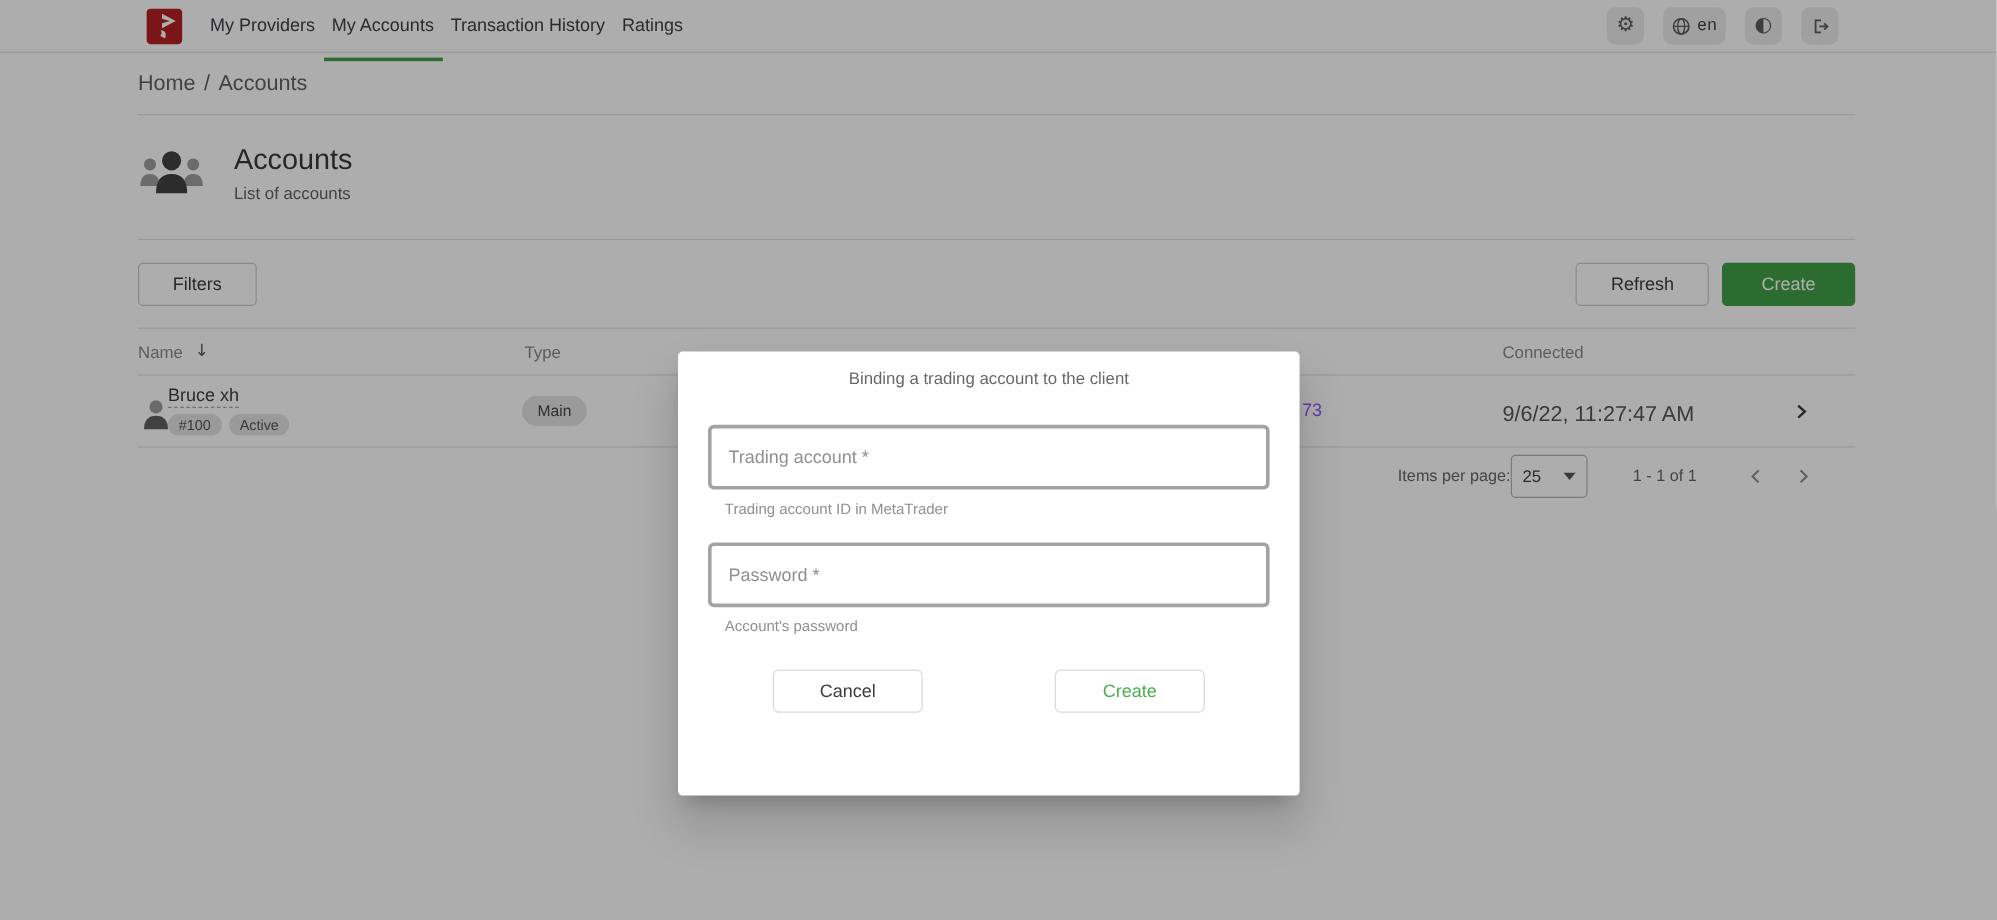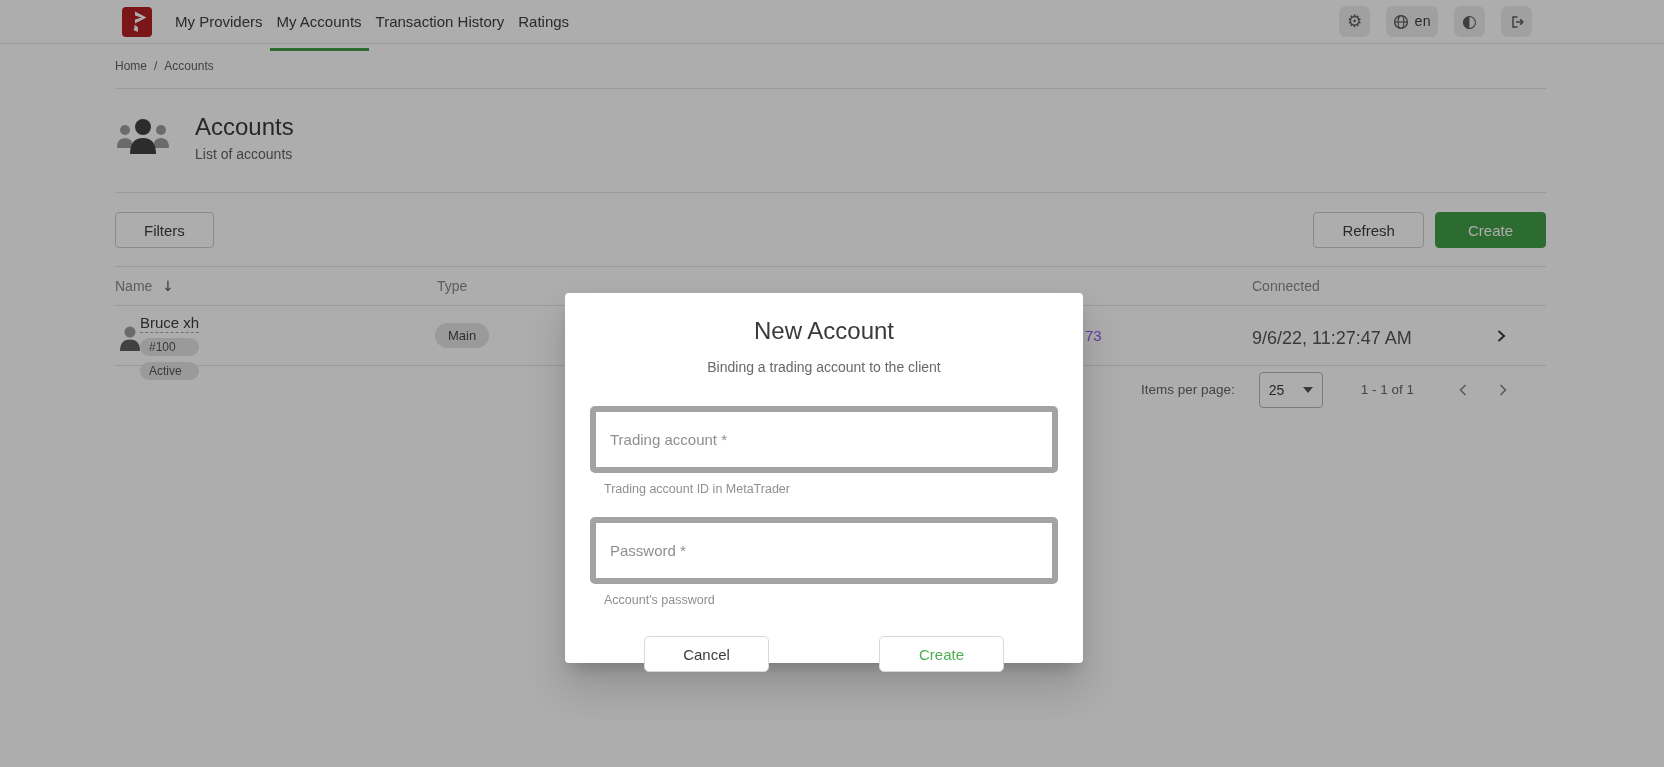--- a/index.html
+++ b/index.html
@@ -44,21 +44,21 @@
   }
   .glyph-icon { font-family: "DejaVu Sans", sans-serif; font-size: 17px; line-height: 1; color: #5c5c5c; }
   .lang-label { font-size: 14px; color: #3d4045; font-family: Liberation Mono, monospace; }
 
   
   .container { padding: 0 118px 0 115px; }
 
   .breadcrumb-row {
     padding: 15px 0;
     border-bottom: 1px solid #e3e3e3;
-    font-size: 12px; color: #5f6368;
+    font-size: 18px; color: #5f6368;
     display: flex; gap: 7px;
   }
   .breadcrumb-row .crumb { cursor: pointer; }
 
   .header-row {
     padding: 24px 0 30px;
     border-bottom: 1px solid #e3e3e3;
     display: flex; align-items: center; gap: 24px;
   }
   .people-icon { width: 56px; height: 48px; }
@@ -104,21 +104,21 @@
     cursor: pointer;
   }
   .avatar { position: absolute; left: 0; top: 15px; width: 30px; height: 30px; }
   .cell-name { position: absolute; left: 25px; top: 8px; }
   .row-name {
     font-size: 15px; color: #3c3c3c;
     display: inline-block;
     border-bottom: 1px dashed #a8a8a8;
     padding-bottom: 1px;
   }
-  .row-badges { margin-top: 5px; display: flex; gap: 6px; flex-direction: column; }
+  .row-badges { margin-top: 5px; display: flex; gap: 6px; }
   .pill-sm {
     font-size: 12px; color: #555;
     background: #e3e3e3;
     border-radius: 9px;
     padding: 2px 9px;
     line-height: 14px;
   }
   .pill-type {
     position: absolute; left: 320px; top: 17px;
     font-size: 13px; color: #444;
@@ -131,21 +131,21 @@
   .cell-connected { position: absolute; left: 1137px; top: 22px; font-size: 18px; color: #555; }
   .row-chevron { position: absolute; right: 38px; top: 23px; width: 14px; height: 14px; }
 
   
   .pagination {
     height: 47px;
     display: flex; align-items: center; justify-content: flex-end;
     padding-right: 36px;
     font-size: 13.5px; color: #666;
   }
-  .pp-label { margin-right: 24px; }
+  .pp-label { margin-right: 0; }
   .pp-select {
     width: 64px; height: 36px;
     border: 1px solid #b5b5b5;
     border-radius: 4px;
     display: flex; align-items: center; justify-content: space-between;
     padding: 0 9px;
     font-size: 14px; color: #3c3c3c;
     cursor: pointer;
     background: #fff;
   }
@@ -173,22 +173,22 @@
     background: #fff;
     border-radius: 4px;
     box-shadow: 0 11px 15px -7px rgba(0,0,0,.2), 0 24px 38px 3px rgba(0,0,0,.14);
     z-index: 11;
     padding: 0 25px;
   }
   .modal-title { margin-top: 24px; text-align: center; font-size: 24px; font-weight: 400; color: #3a3a3a; line-height: 28px; }
   .modal-subtitle { margin-top: 14px; text-align: center; font-size: 14px; color: #686868; }
   .field-input {
     display: block;
-    width: 100%; height: 67px;
-    border: 6px solid #a3a3a3;
+    width: 100%; height: 54px;
+    border: 3px solid #a3a3a3;
     border-radius: 5px;
     padding: 0 14px;
     font-family: "Liberation Sans", sans-serif;
     font-size: 15px; color: #7f1d1d;
     outline: none;
     background: #fff;
   }
   .field-input::placeholder { color: #8f8f8f; opacity: 1; }
   .field-1 { margin-top: 31px; }
   .field-2 { margin-top: 21px; }
@@ -322,21 +322,20 @@
     <button class="page-nav page-next">
       <svg width="14" height="16" viewBox="0 0 14 16">
         <polyline points="4.5,3 9.5,8 4.5,13" fill="none" stroke="#8a8a8a" stroke-width="1.7"></polyline>
       </svg>
     </button>
   </div>
 </div>
 
 <div class="overlay"></div>
 <div class="modal">
-  <div class="modal-title">New Account</div>
   <div class="modal-subtitle">Binding a trading account to the client</div>
 
   <input class="field-input field-1" type="text" placeholder="Trading account *" style="">
   <div class="field-hint">Trading account ID in MetaTrader</div>
 
   <input class="field-input field-2" type="text" placeholder="Password *" style="">
   <div class="field-hint">Account's password</div>
 
   <div class="modal-actions">
     <button class="modal-btn modal-btn-cancel">Cancel</button>

